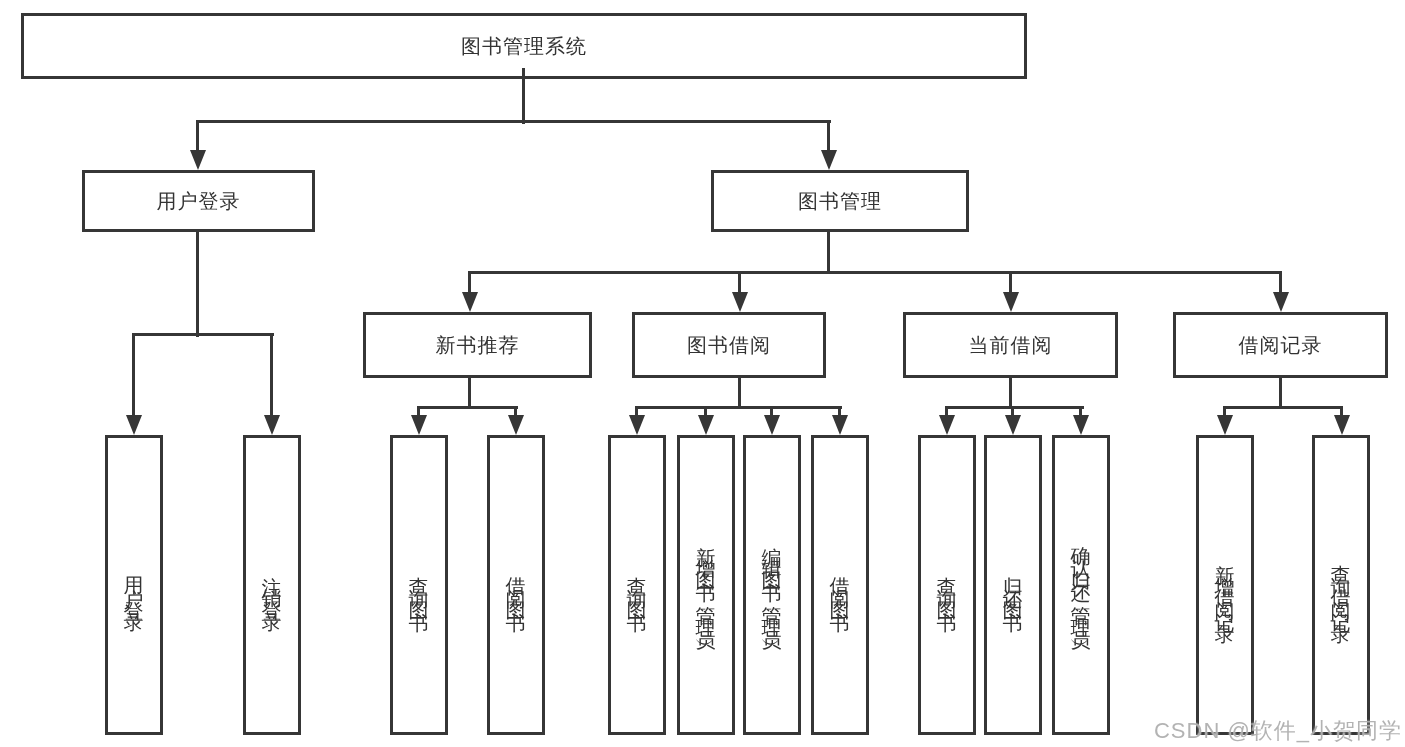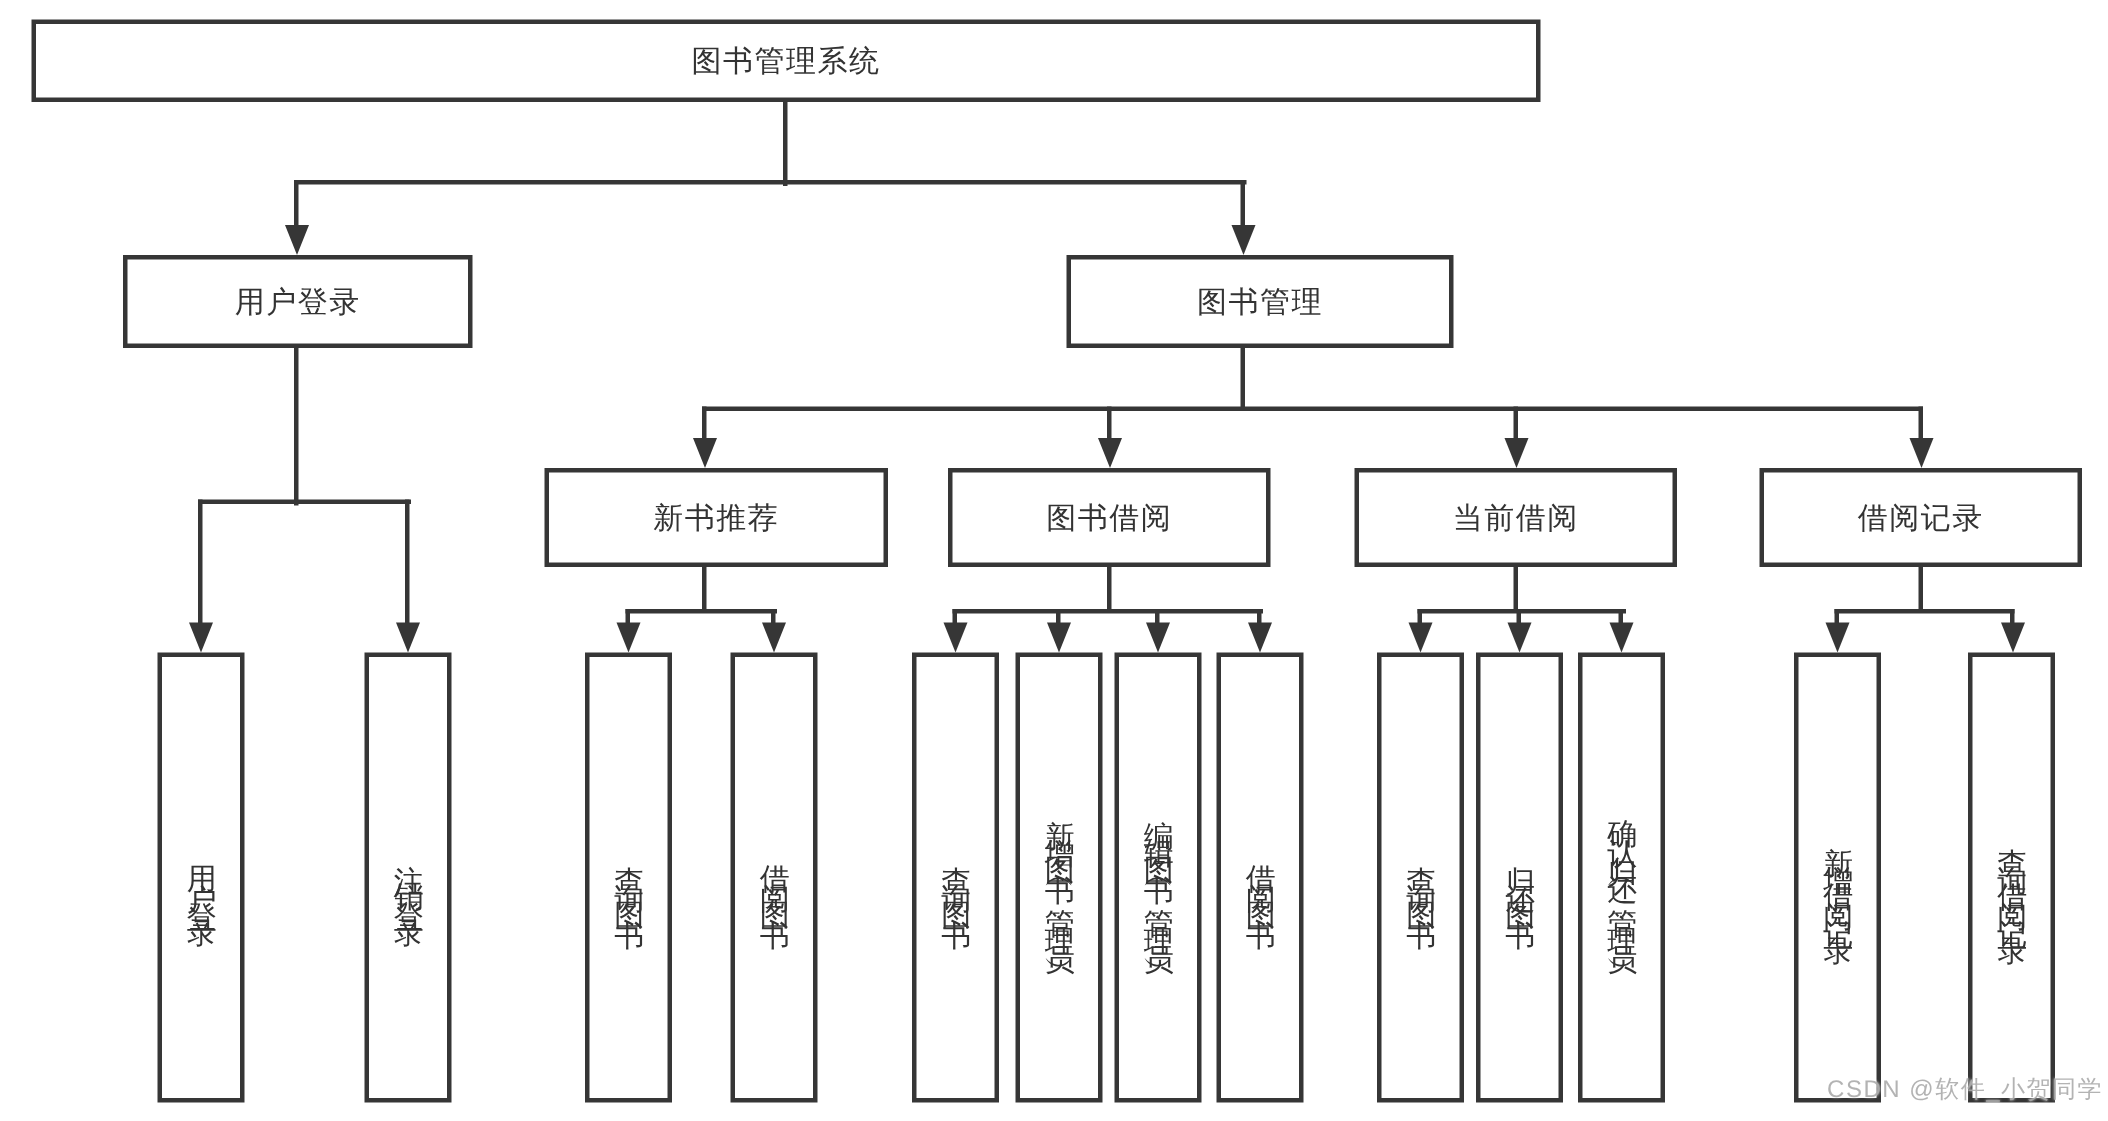--- a/index.html
+++ b/index.html
@@ -18,46 +18,46 @@
   }
   .vline{position:absolute;width:3px;background:#363636;}
   .hline{position:absolute;height:3px;background:#363636;}
   .arrow{
     position:absolute;width:0;height:0;
     border-left:8px solid transparent;border-right:8px solid transparent;
     border-top:20px solid #363636;
   }
   .watermark{
     position:absolute;top:716px;right:3px;z-index:5;
-    font-size:16px;letter-spacing:1px;color:rgba(168,168,168,0.88);
+    font-size:22px;letter-spacing:1px;color:rgba(168,168,168,0.88);
     text-shadow:0 0 2px #fff;white-space:nowrap;
   }
 </style>
 </head>
 <body>
 
 <div id="stage">
 
-  <div class="node" style="left:21px;top:13px;width:1006px;height:55px;">
+  <div class="node" style="left:21px;top:13px;width:1006px;height:66px;">
     <span>图书管理系统</span>
   </div>
 
   <div class="node" style="left:82px;top:170px;width:233px;height:62px;">
     <span>用户登录</span>
   </div>
 
   <div class="node" style="left:711px;top:170px;width:258px;height:62px;">
     <span>图书管理</span>
   </div>
 
   <div class="node" style="left:363px;top:312px;width:229px;height:66px;">
     <span>新书推荐</span>
   </div>
 
-  <div class="node" style="left:632px;top:312px;width:215px;height:66px;">
+  <div class="node" style="left:632px;top:312px;width:194px;height:66px;">
     <span>图书借阅</span>
   </div>
 
   <div class="node" style="left:903px;top:312px;width:215px;height:66px;">
     <span>当前借阅</span>
   </div>
 
   <div class="node" style="left:1173px;top:312px;width:215px;height:66px;">
     <span>借阅记录</span>
   </div>

